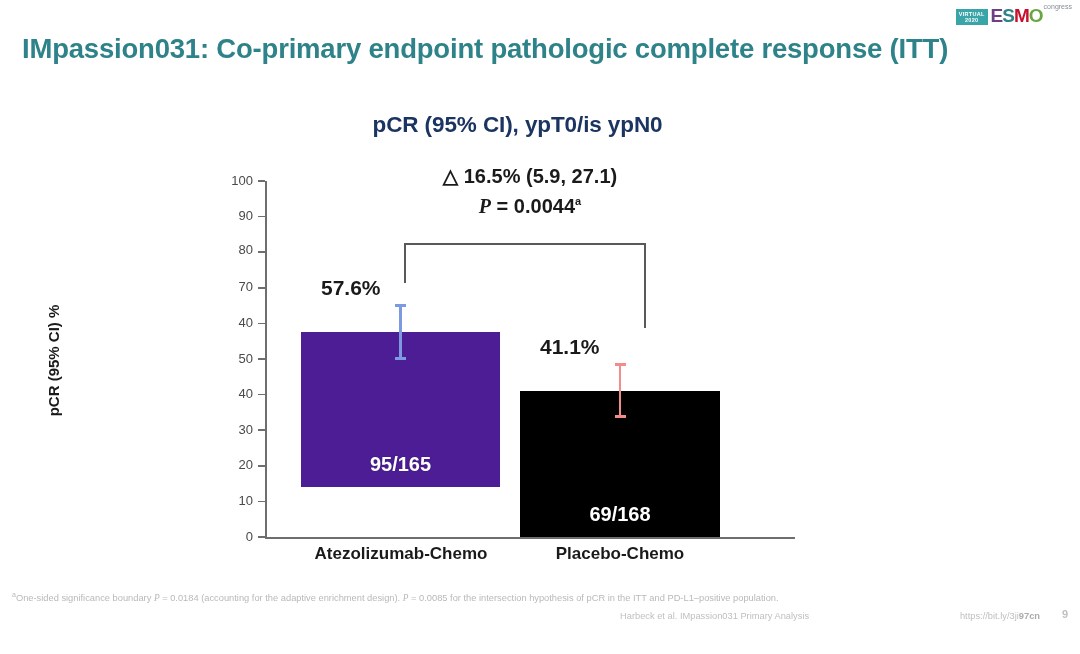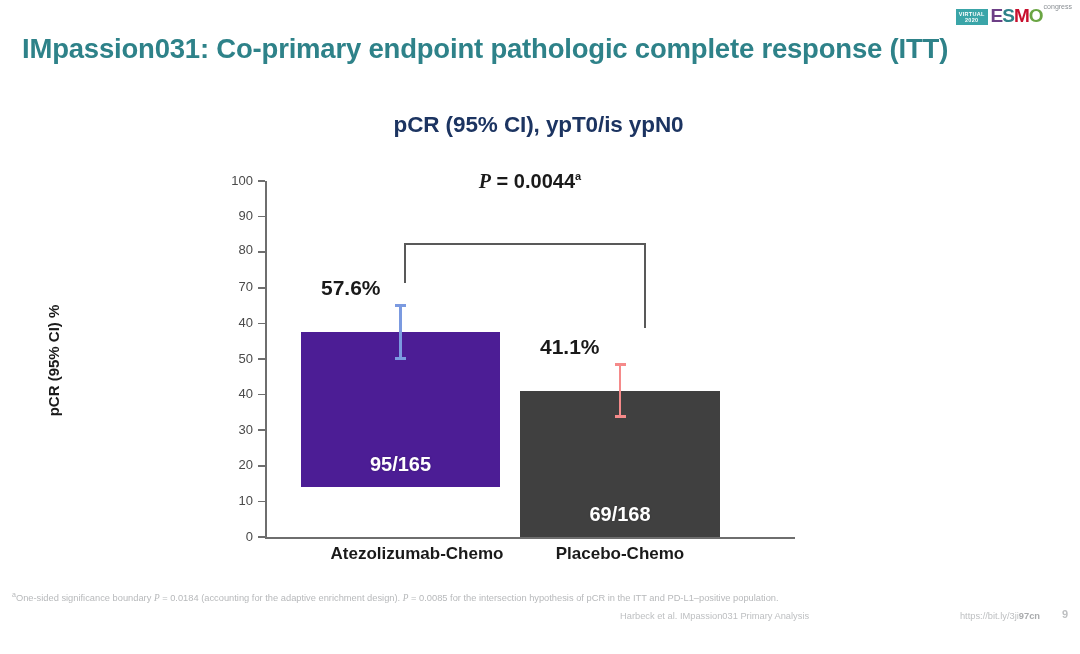--- a/index.html
+++ b/index.html
@@ -70,21 +70,20 @@
   #chart-title {
     position: absolute;
     left: 0;
     top: 112px;
     width: 1035px;
     text-align: center;
     color: #1c3461;
     font-size: 22.5px;
     font-weight: bold;
     letter-spacing: -0.1px;
-    padding-left: 21px;
   }
 
   
   #chart-area {
     position: absolute;
     left: 0;
     top: 150px;
     width: 1080px;
     height: 430px;
   }
@@ -241,21 +240,21 @@
 
   
   .x-label {
     position: absolute;
     top: 394px;
     text-align: center;
     color: #1a1a1a;
     font-size: 17px;
     font-weight: bold;
   }
-  #xlabel-atezo { left: 297px; width: 240px; }
+  #xlabel-atezo { left: 281px; width: 240px; }
   #xlabel-placebo { left: 520px; width: 200px; }
 
   
   #footnote {
     position: absolute;
     left: 12px;
     top: 589px;
     width: 1000px;
     color: #b7b9bb;
     font-size: 9.3px;
@@ -300,20 +299,21 @@
   <div class="logo-congress">congress</div>
 </div>
 
 <div id="slide-title">IMpassion031: Co-primary endpoint pathologic complete response (ITT)</div>
 
 <div id="chart-title">pCR (95% CI), ypT0/is ypN0</div>
 
 <div id="chart-area">
 
   <div id="delta-annotation">
+    <div>△ 16.5% (5.9, 27.1)</div>
     <div><span class="pital">P</span><span> = 0.0044</span><sup>a</sup></div>
   </div>
 
   <div id="bracket-top"></div>
   <div id="bracket-left"></div>
   <div id="bracket-right"></div>
 
   <div id="y-axis-line"></div>
   <div id="x-axis-line"></div>
   <div id="y-axis-title">pCR (95% CI) %</div>
@@ -361,21 +361,21 @@
       </div>
       <div class="y-tick" style="top: 386.2px;"></div>
       <div class="y-tick-label-wrap" style="top: 379.5px;">
         <div class="y-tick-label">0</div>
       </div>
     </div>
 
   <div class="bar" id="bar-atezo" style="top: 181.944px; height: 155px; background: #4c1d95;">
     <div class="bar-count">95/165</div>
   </div>
-  <div class="bar" id="bar-placebo" style="top: 240.684px; height: 146.316px; background: #404040;">
+  <div class="bar" id="bar-placebo" style="top: 240.684px; height: 146.316px; background: #000000;">
     <div class="bar-count">69/168</div>
   </div>
 
   <div class="errbar" id="err-atezo" style="left: 399.3px; top: 154.176px; height: 55.536px; background: rgb(123, 154, 224);">
     <div class="cap top" style="background: rgb(123, 154, 224);"></div>
     <div class="cap bot" style="background: rgb(123, 154, 224);"></div>
   </div>
   <div class="errbar" id="err-placebo" style="left: 618.8px; top: 213.272px; height: 54.468px; background: rgb(245, 138, 138);">
     <div class="cap top" style="background: rgb(245, 138, 138);"></div>
     <div class="cap bot" style="background: rgb(245, 138, 138);"></div>

